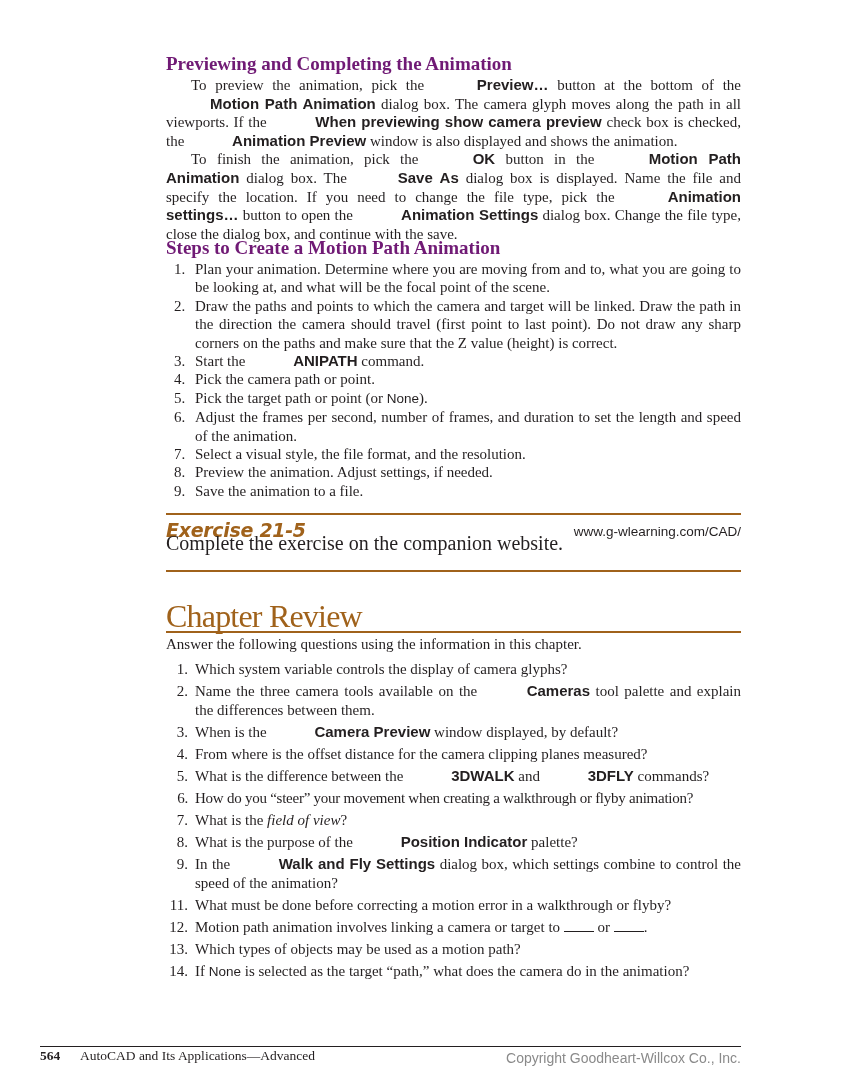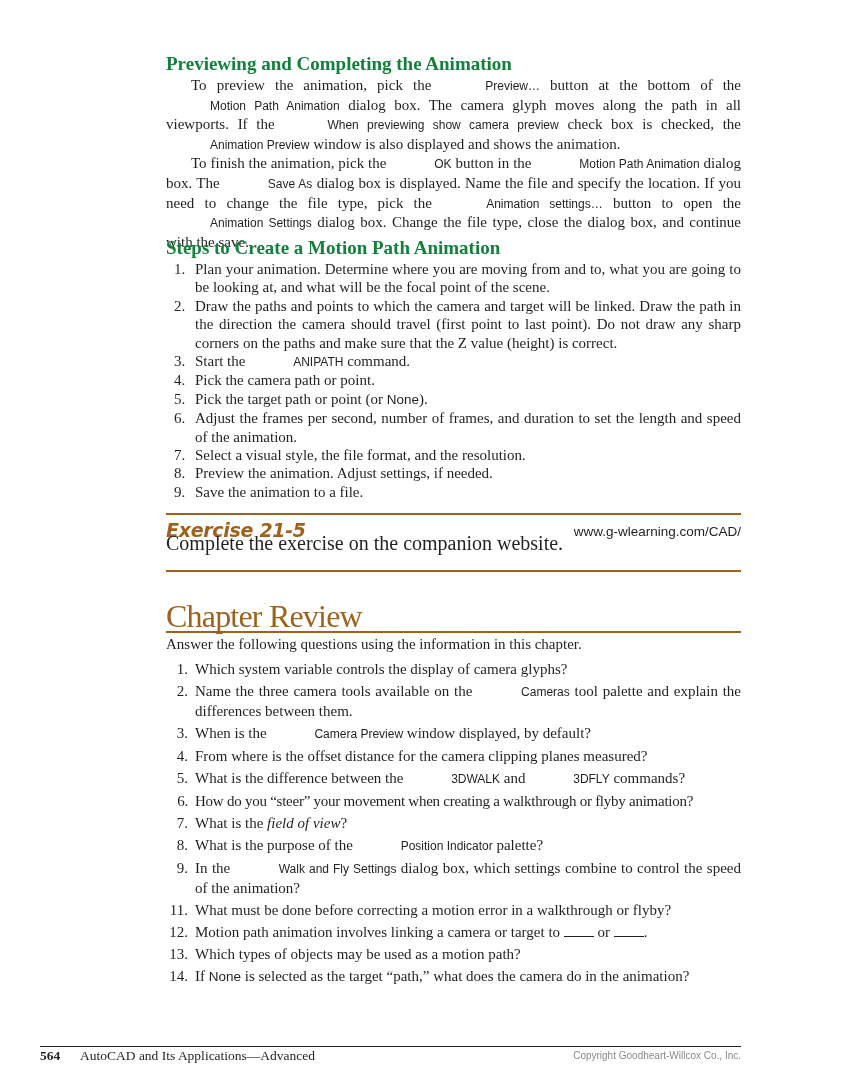--- a/index.html
+++ b/index.html
@@ -1,41 +1,41 @@
 <!DOCTYPE html>
 <html><head>
 <meta charset="utf-8">
 <style>
   html, body { margin:0; padding:0; background:#ffffff; }
   body { width:849px; height:1087px; position:relative; overflow:hidden;
          font-family:"Liberation Serif", "DejaVu Serif", serif; color:#231f20; }
   .col { position:absolute; left:166px; width:575px; }
-  .b { font-family:"Liberation Sans", "DejaVu Sans", sans-serif; font-weight:normal; font-size:12px;padding-left:44px; }
+  .b { font-family:"Liberation Sans", "DejaVu Sans", sans-serif; font-weight:bold; font-size:15px;padding-left:44px; }
   .s { font-family:"Liberation Sans", "DejaVu Sans", sans-serif; font-size:13.5px; }
   .i { font-style:italic; }
   h2.sec { margin:0; font-family:"Liberation Serif", "DejaVu Serif", serif; font-weight:bold;
-           font-size:19px; color:#15803d; line-height:24px; }
+           font-size:19px; color:#701a75; line-height:24px; }
   p.para { margin:0; font-size:15px; line-height:18.6px; text-align:justify; text-indent:25px; }
   ol.steps { margin:0; padding:0; list-style:none; }
   ol.steps li { position:relative; padding-left:29px; font-size:15px; line-height:18.4px; text-align:justify; }
   ol.steps li .n { position:absolute; left:8px; top:0; }
   ol.q li { line-height:18.6px; margin-bottom:3.5px; }
   ol.q li .n { left:0; width:22px; text-align:right; }
   .rule { position:absolute; left:166px; width:575px; height:2px; background:#a0621b; }
   .ex-title { position:absolute; left:166px; top:519px; font-family:"DejaVu Sans", "Liberation Sans", sans-serif;
               font-weight:bold; font-size:19px; color:#a0621b; letter-spacing:-0.3px;font-style:italic; }
   .ex-url { position:absolute; right:108px; top:524px; font-family:"Liberation Sans", sans-serif; font-size:13.5px;margin-left:16px; }
   .ex-text { position:absolute; left:166px; top:532px; font-size:20px; }
   .ch-title { position:absolute; left:166px; top:598px; font-family:Liberation Serif, serif;
               font-size:32px; color:#a0621b; letter-spacing:-0.8px; }
   .ch-sub { position:absolute; left:166px; top:636px; font-size:15px; }
   .footer-rule { position:absolute; left:40px; width:701px; top:1046px; height:1px; background:#231f20; }
   .pg-num { position:absolute; left:40px; top:1048px; font-weight:bold; font-size:13.5px; }
   .book { position:absolute; left:80px; top:1048px; font-size:13.5px; }
-  .copy { position:absolute; right:108px; top:1050px; font-family:"Liberation Sans", sans-serif; font-size:10px; color:#8a8a8a; }
+  .copy { position:absolute; right:108px; top:1050px; font-family:"Liberation Sans", sans-serif; font-size:14px; color:#8a8a8a; }
   .blank { display:inline-block; width:30px; border-bottom:1px solid #231f20; height:12px; vertical-align:baseline; }
 </style>
 </head>
 <body>
 
 <div class="col" style="top:52px;">
   <h2 class="sec">Previewing and Completing the Animation</h2>
   <p class="para"><span>To preview the animation, pick the </span><span class="b">Preview…</span><span> button at the bottom of the </span><span class="b">Motion Path Animation</span><span> dialog box. The camera glyph moves along the path in all viewports. If the </span><span class="b">When previewing show camera preview</span><span> check box is checked, the </span><span class="b">Animation Preview</span><span> window is also displayed and shows the animation.</span></p>
   <p class="para"><span>To finish the animation, pick the </span><span class="b">OK</span><span> button in the </span><span class="b">Motion Path Animation</span><span> dialog box. The </span><span class="b">Save As</span><span> dialog box is displayed. Name the file and specify the location. If you need to change the file type, pick the </span><span class="b">Animation settings…</span><span> button to open the </span><span class="b">Animation Settings</span><span> dialog box. Change the file type, close the dialog box, and continue with the save.</span></p>
 </div>

